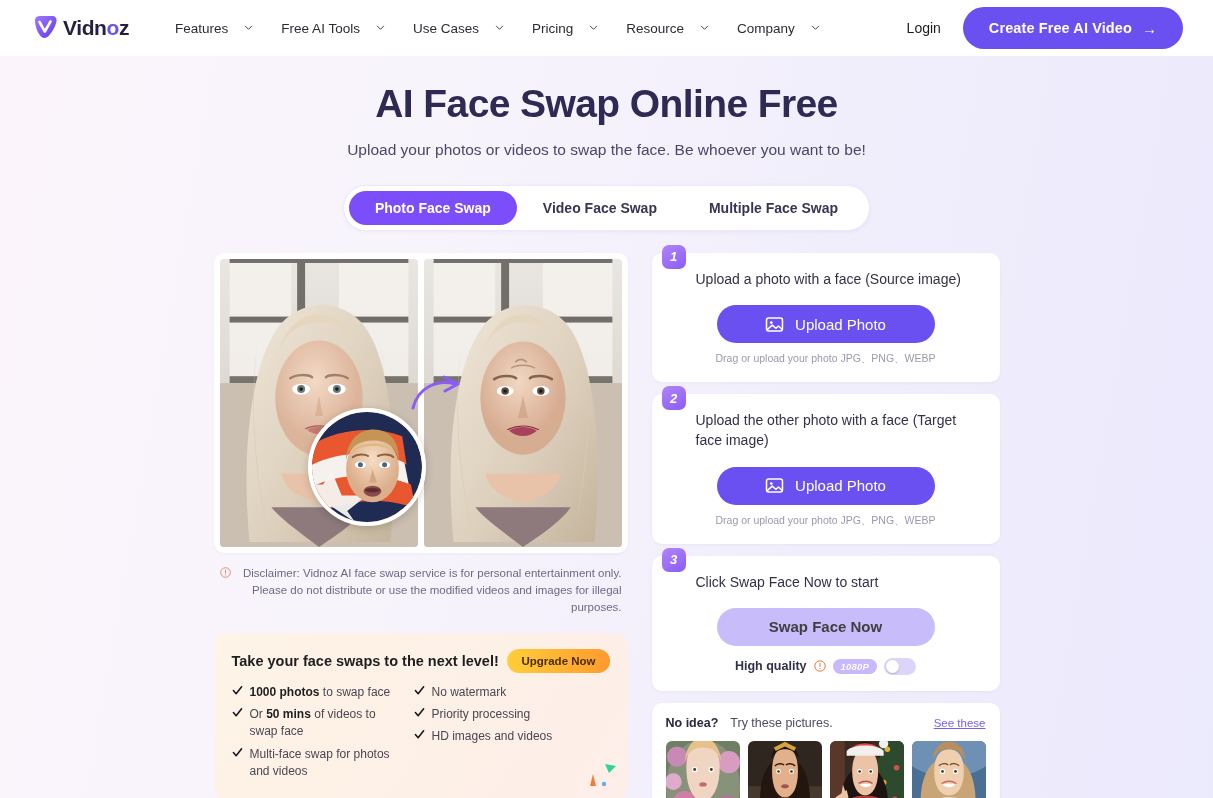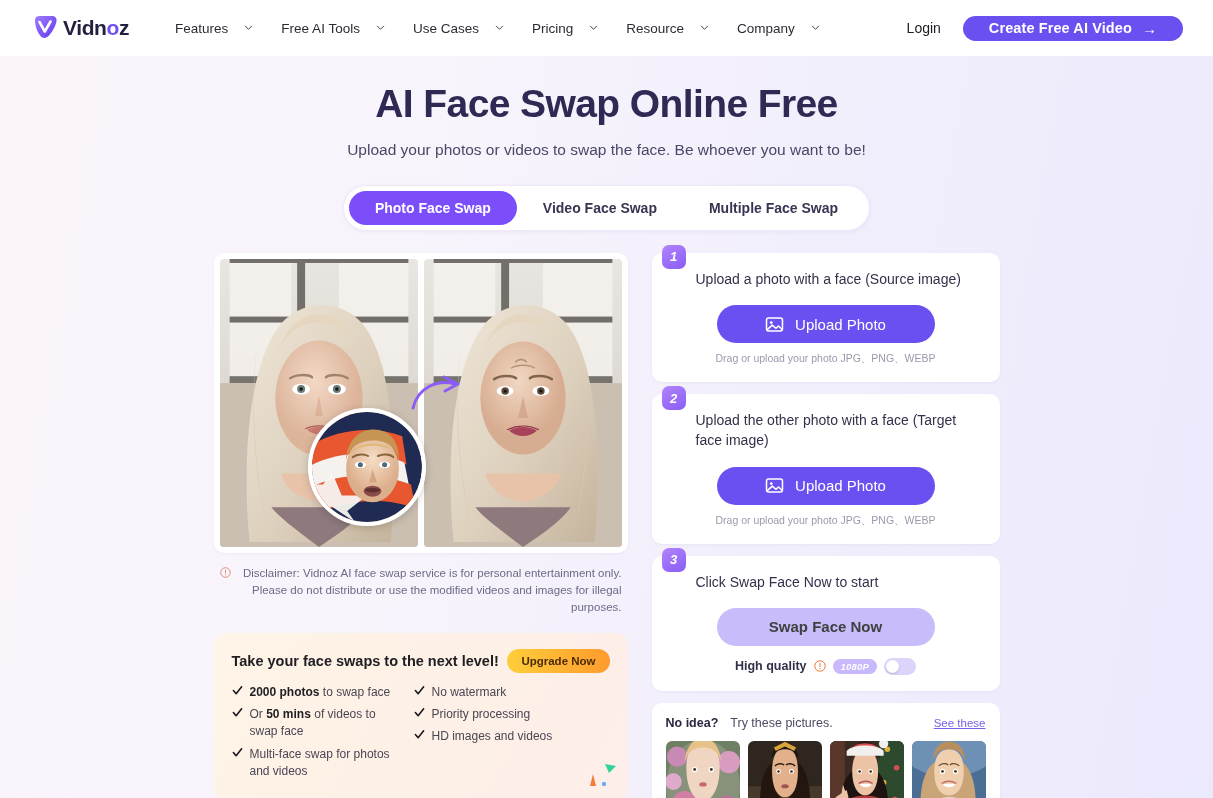--- a/index.html
+++ b/index.html
@@ -50,21 +50,21 @@
     display: flex; align-items: center; gap: 22px;
   }
   .login-link {
     font-size: 14px; color: #1c1c22; cursor: pointer; font-weight: 500; padding-left: 44px;
   }
   .cta-btn {
     background: #6a50f0;
     color: #fff;
     border: none;
     border-radius: 22px;
-    height: 25px;
+    height: 42px;
     padding: 2px 26px;
     font-size: 14.5px; font-weight: bold;
     font-family: "Liberation Sans", sans-serif;
     cursor: pointer;
     display: flex; align-items: center; gap: 10px;
     letter-spacing: 0.1px;
   }
   .arrow-r { font-size: 15px; line-height: 1; }
 
   
@@ -502,21 +502,21 @@
       <div class="promo-top">
         <div class="promo-title">Take your face swaps to the next level!</div>
         <button class="upgrade-btn">Upgrade Now</button>
       </div>
       <div class="promo-lists">
         <ul>
           <li>
             <svg class="chk" width="11" height="11" viewBox="0 0 12 12">
                 <path d="M1.5 6 L4.5 9.5 L10.5 2" stroke="#16161c" stroke-width="1.7" fill="none" stroke-linecap="round" stroke-linejoin="round"></path>
               </svg>
-            <span><b>2000 photos</b><span> to swap face</span></span>
+            <span><b>1000 photos</b><span> to swap face</span></span>
           </li>
           <li>
             <svg class="chk" width="11" height="11" viewBox="0 0 12 12">
                 <path d="M1.5 6 L4.5 9.5 L10.5 2" stroke="#16161c" stroke-width="1.7" fill="none" stroke-linecap="round" stroke-linejoin="round"></path>
               </svg>
             <span><span>Or </span><b>50 mins</b><span> of videos to swap face</span></span>
           </li>
           <li>
             <svg class="chk" width="11" height="11" viewBox="0 0 12 12">
                 <path d="M1.5 6 L4.5 9.5 L10.5 2" stroke="#16161c" stroke-width="1.7" fill="none" stroke-linecap="round" stroke-linejoin="round"></path>

